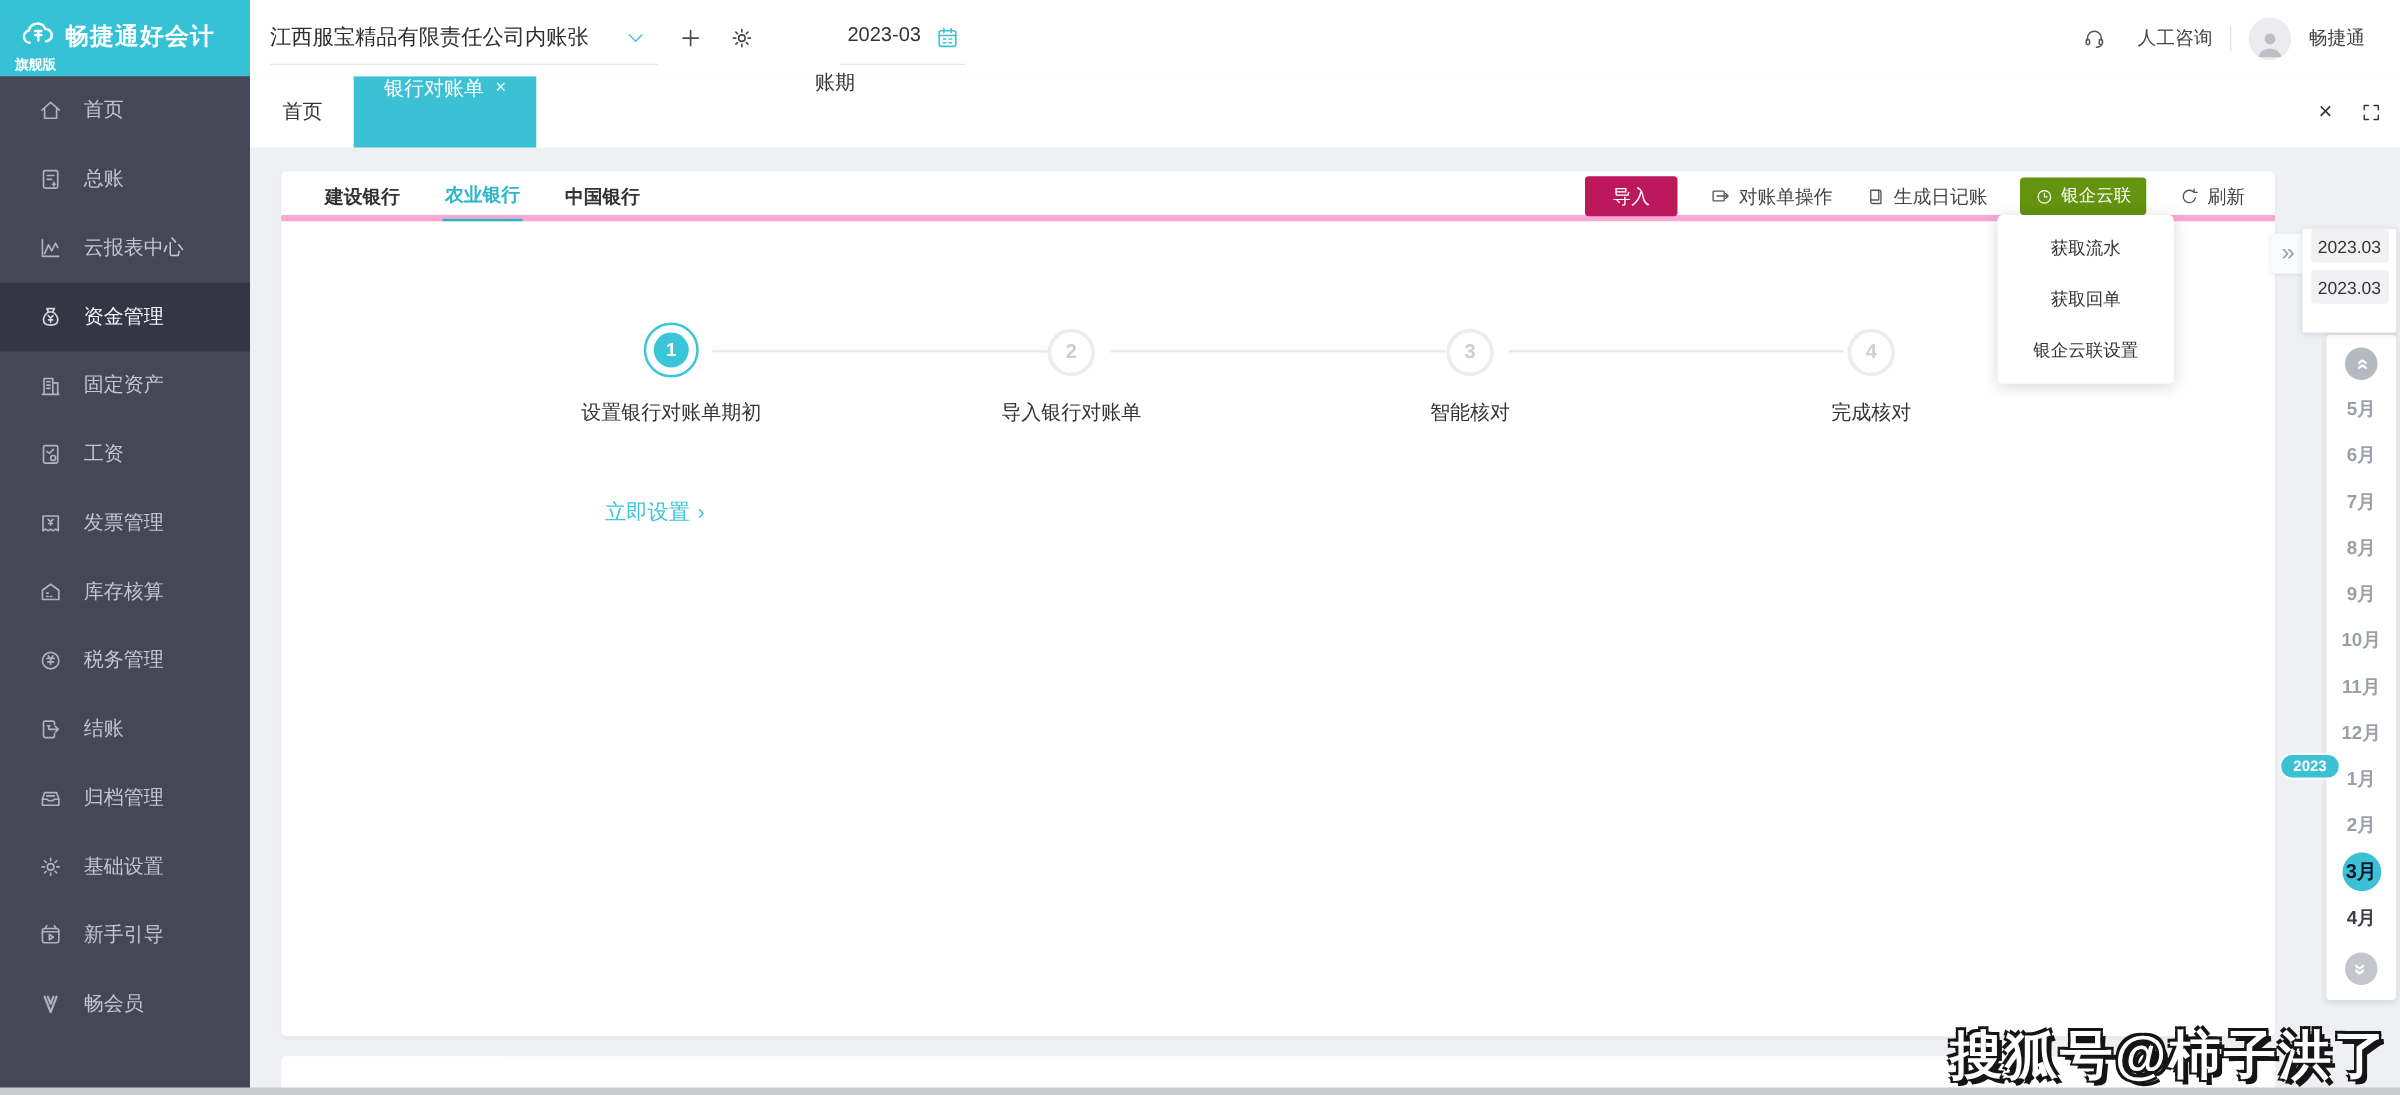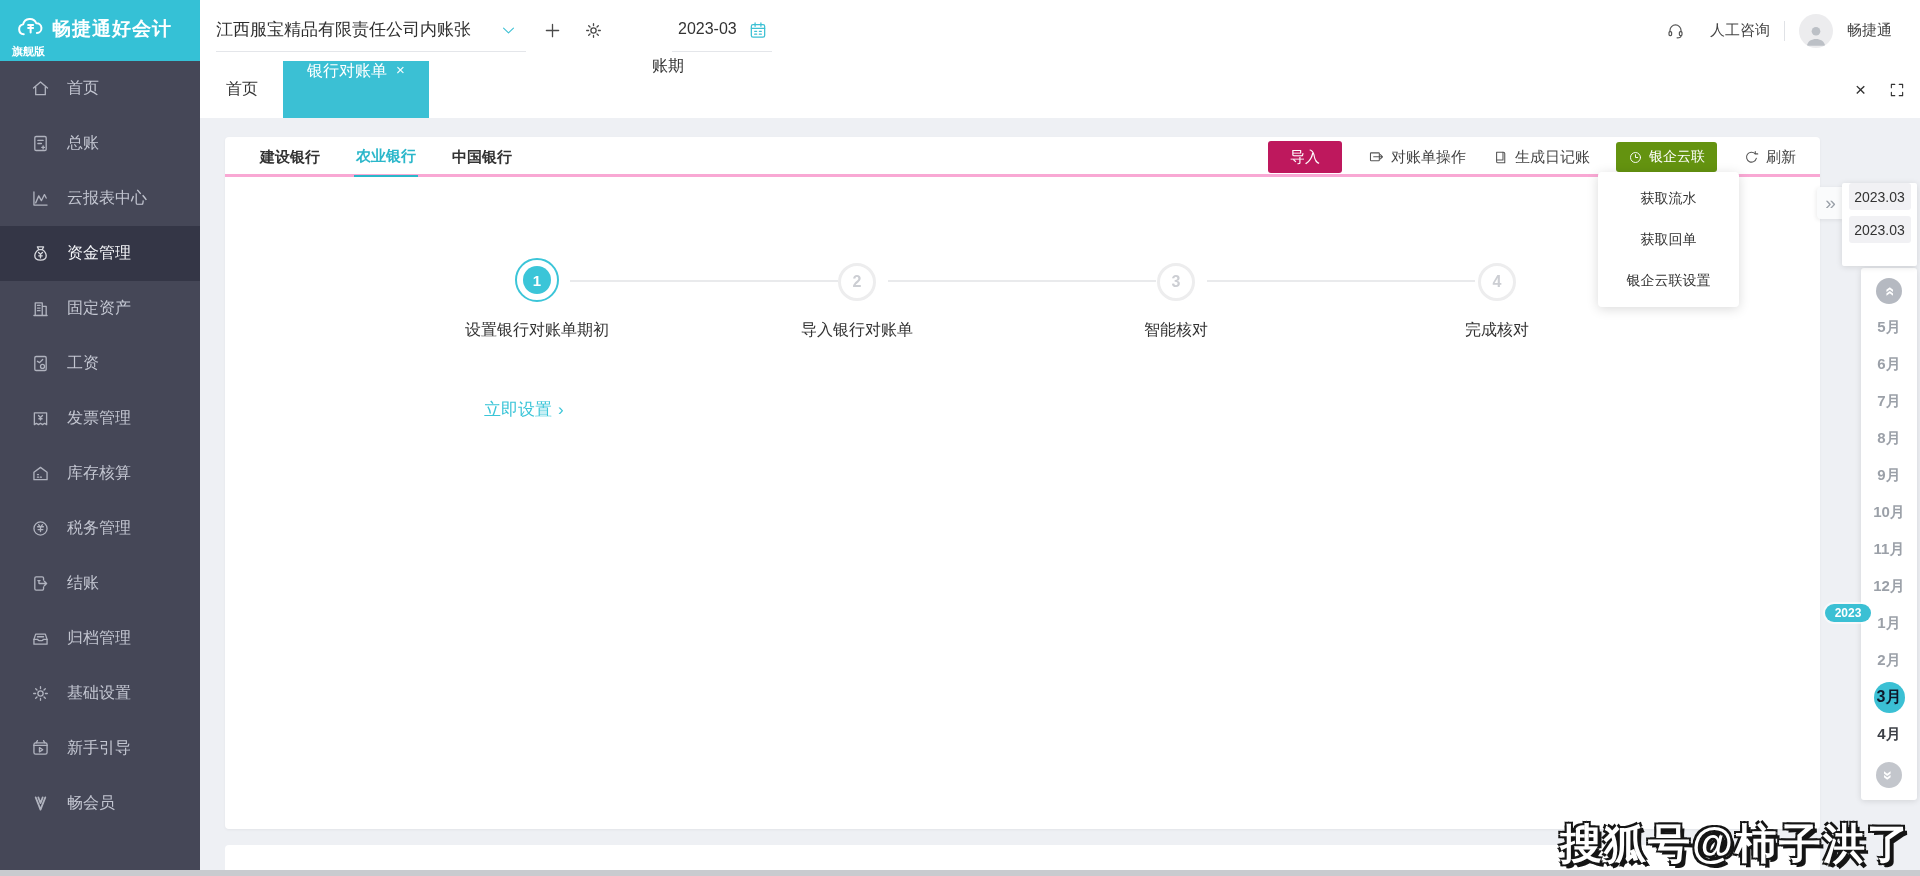--- a/index.html
+++ b/index.html
@@ -38,21 +38,21 @@
   
   .tabrow { position:absolute; left:200px; top:61px; width:1720px; height:57px; background:#fff; z-index:3; }
   .tab-plain { position:absolute; left:12px; top:0; height:57px; width:60px; display:flex; align-items:center; justify-content:center; font-size:16px; color:#333; cursor:pointer; }
   .tab-active { position:absolute; left:83px; top:0; height:57px; width:146px; background:#3bc0d4; color:#fff; display:flex; justify-content:center; gap:9px; font-size:16px; cursor:pointer; }
   .tab-active .x { font-size:15px; opacity:.95; cursor:pointer; }
   .tabrow-icons { position:absolute; right:14px; top:0; height:57px; display:flex; align-items:center; gap:22px; color:#333; }
   .tabrow-icons .wx { font-size:19px; cursor:pointer; }
 
   
   .card { position:absolute; left:225px; top:137px; width:1595px; height:692px; background:#fff; border-radius:4px; box-shadow:0 1px 3px rgba(0,0,0,.05); }
-  .card-head { position:relative; height:40px; border-bottom:3px solid #f9a8d4; }
+  .card-head { position:relative; height:40px; border-bottom:5px solid #f9a8d4; }
   .banktabs { position:absolute; left:33px; top:0; height:40px; display:flex; gap:32px; }
   .btab { height:40px; display:flex; align-items:center; font-size:15px; font-weight:bold; color:#333; cursor:pointer; padding:0 2px; }
   .btab.active { color:#2bb7ca; border-bottom:2px solid #2bb7ca; }
   .toolbar { position:absolute; right:24px; top:0; height:40px; display:flex; align-items:center; gap:26px; }
   .btn-import { width:74px; height:32px; background:#be185d; border:none; border-radius:3px; color:#fff; font-size:15px; cursor:pointer; font-family:inherit; }
   .tool { display:flex; align-items:center; gap:6px; font-size:15px; color:#444; cursor:pointer; }
   .tool svg.i { width:17px; height:17px; color:#555; }
   .btn-cloud { height:30px; padding:10px 12px; background:#649310; border:none; border-radius:3px; color:#fff; font-size:14px; display:flex; align-items:center; gap:6px; cursor:pointer; font-family:inherit; }
   .btn-cloud svg.i { width:15px; height:15px; color:#fff; }
 

